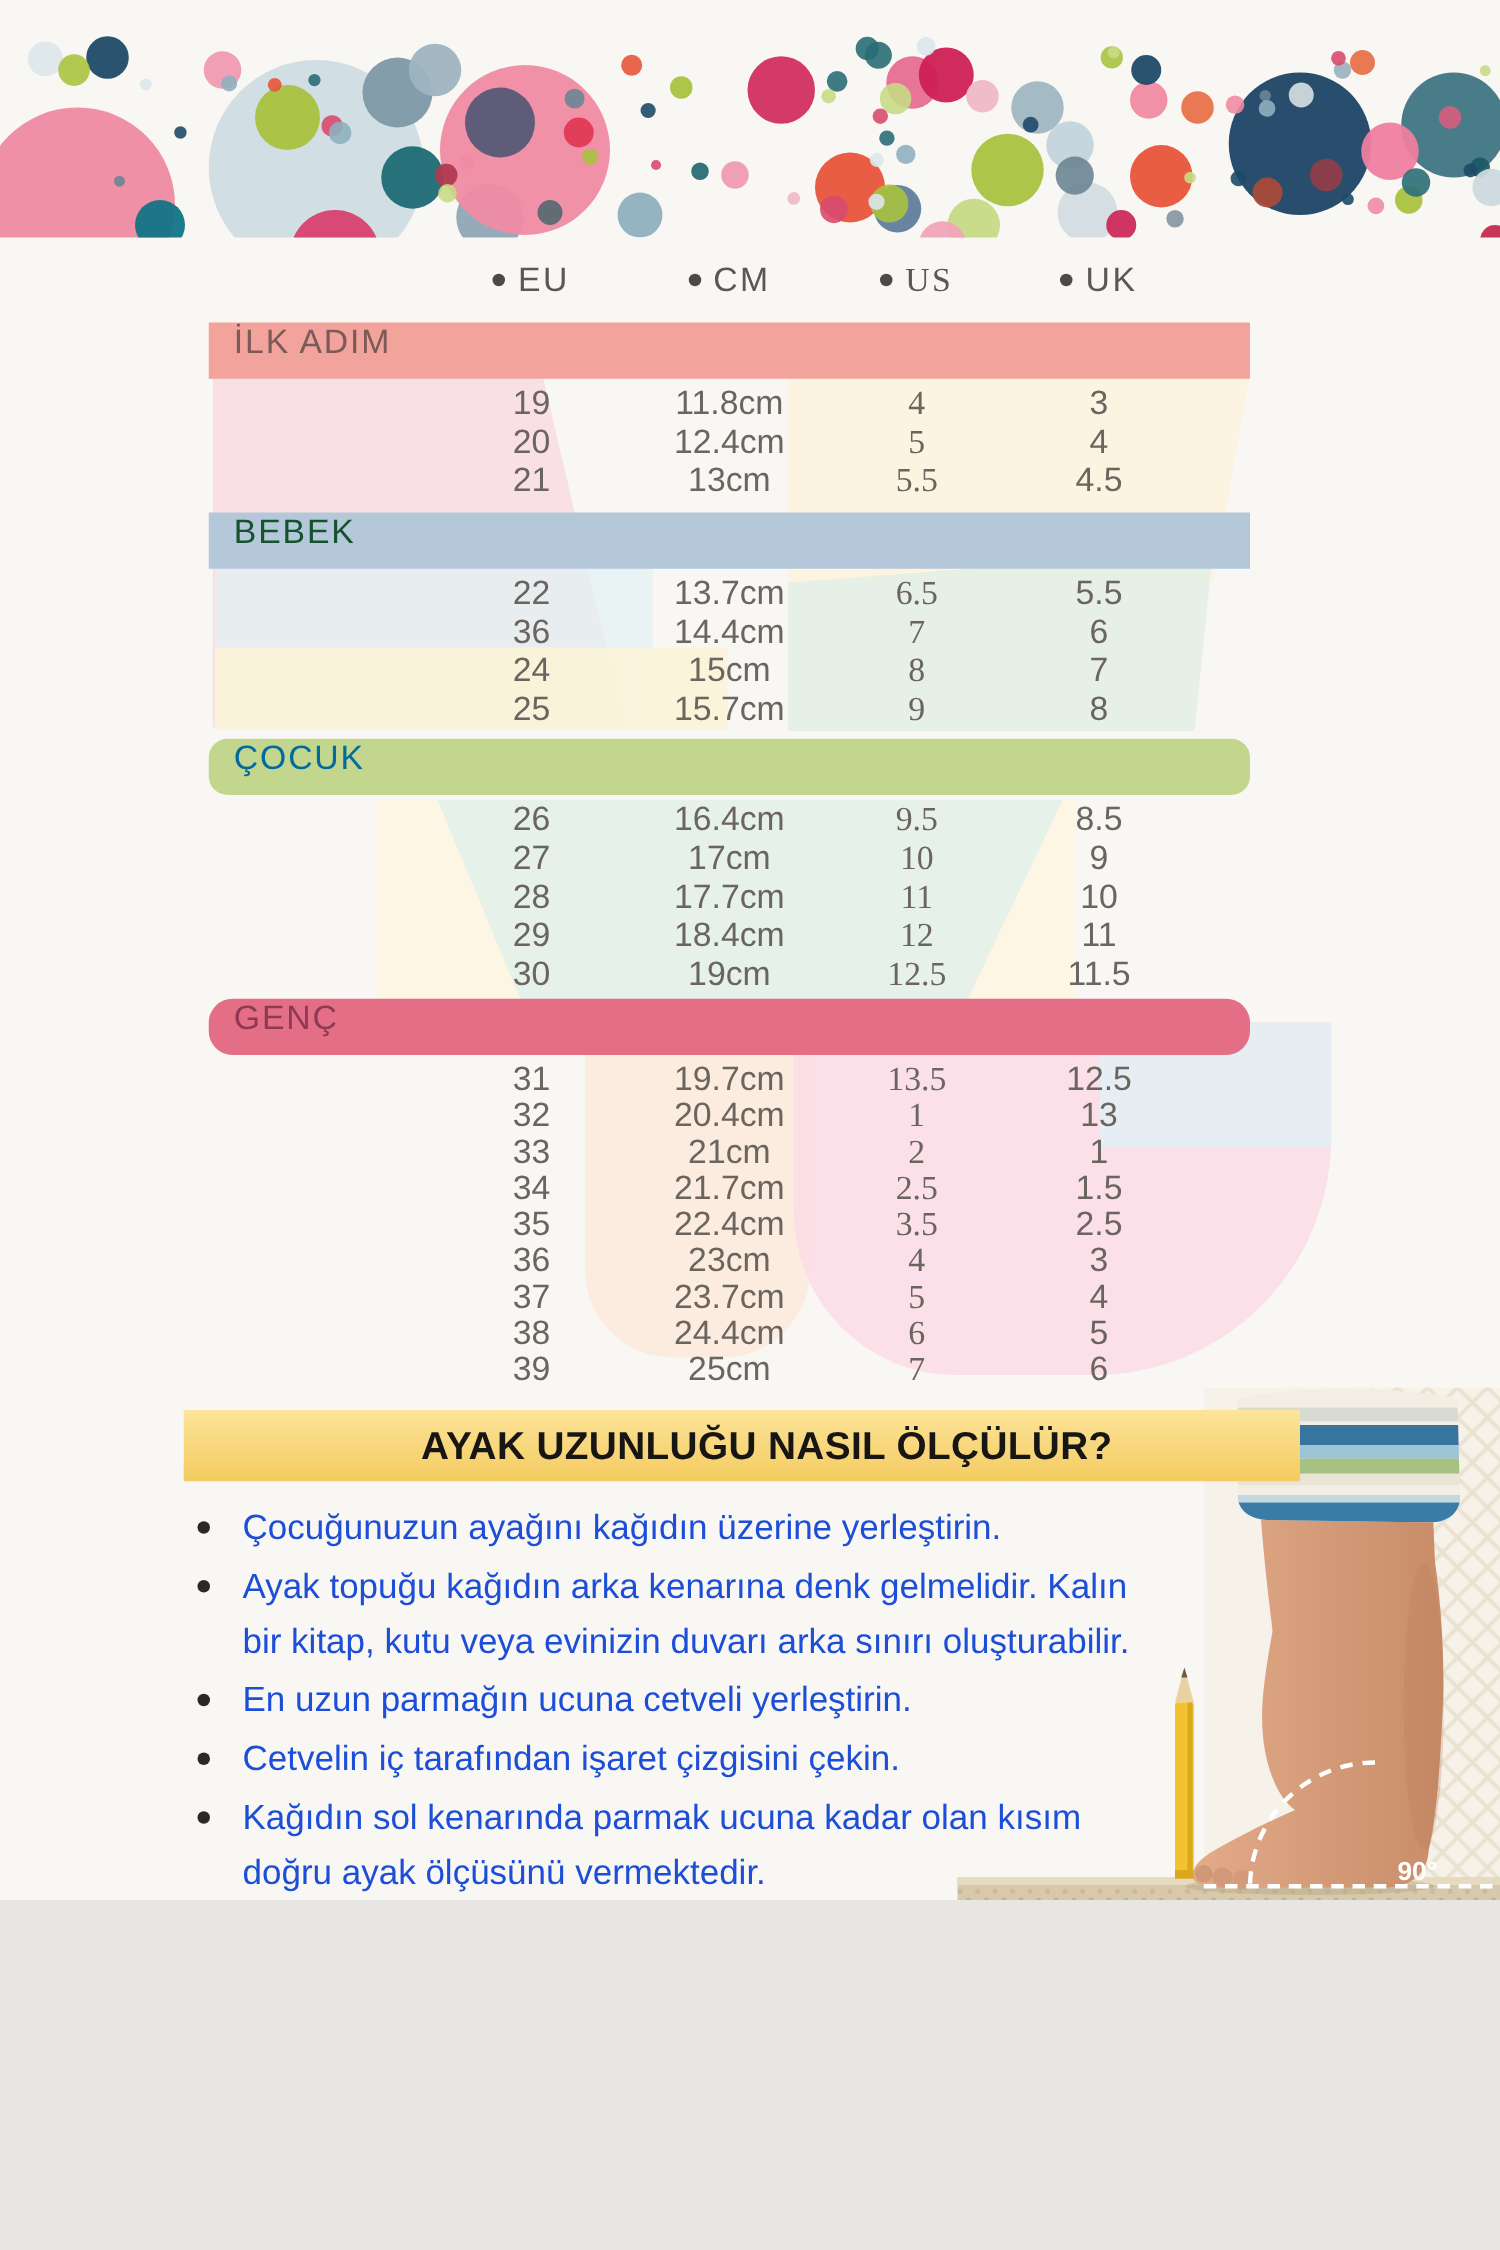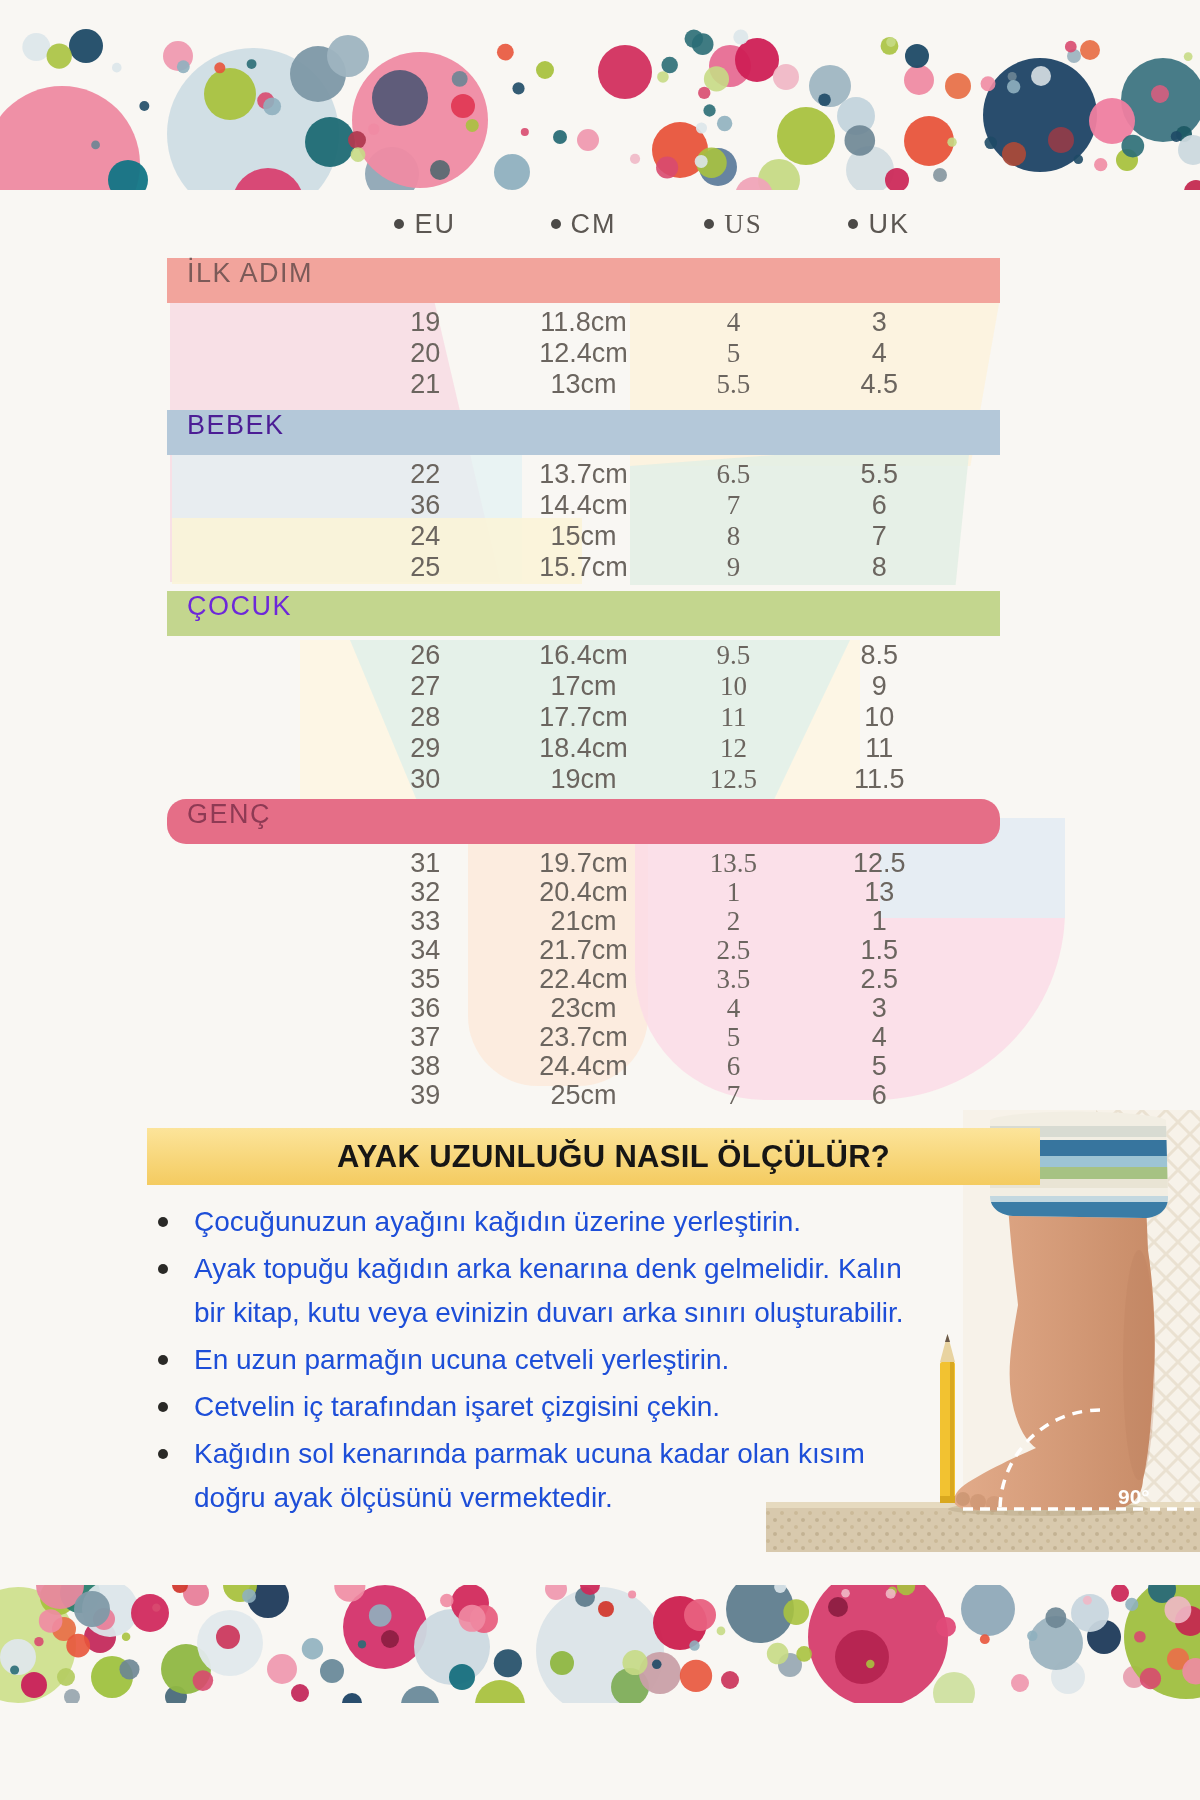--- a/index.html
+++ b/index.html
@@ -1,17 +1,17 @@
 <!DOCTYPE html>
 <html><head>
 <meta charset="utf-8">
 <style>
   html,body{margin:0;padding:0;background:#e8e6e2;}
   .page{
-    position:relative;width:1200px;height:1800px;margin:0 auto;
+    position:relative;width:1200px;height:1520px;margin:0 auto;
     background:#f9f7f3;overflow:hidden;
     font-family:"Liberation Sans", sans-serif;
   }
   
   .confetti{position:absolute;left:0;width:1200px;display:block;}
   #confetti-top{top:22px;height:168px;}
   #confetti-bottom{top:1585px;height:118px;}
   
   .wm{position:absolute;z-index:0;}
   .wm1{left:170px;top:300px;width:330px;height:282px;background:#f8dae2;opacity:.8;
@@ -324,21 +324,21 @@
           </div>
           <div class="srow">
             <span class="cell c0">21</span>
             <span class="cell c1">13cm</span>
             <span class="cell c2">5.5</span>
             <span class="cell c3">4.5</span>
           </div>
         </div>
       </div>
       <div class="sec1">
-        <div class="band" style="background: rgb(180, 200, 217); color: #4c1d95;">
+        <div class="band" style="background: rgb(180, 200, 217); color: #14532d;">
           <span>BEBEK</span>
         </div>
         <div class="rows">
           <div class="srow">
             <span class="cell c0">22</span>
             <span class="cell c1">13.7cm</span>
             <span class="cell c2">6.5</span>
             <span class="cell c3">5.5</span>
           </div>
           <div class="srow">
@@ -355,21 +355,21 @@
           </div>
           <div class="srow">
             <span class="cell c0">25</span>
             <span class="cell c1">15.7cm</span>
             <span class="cell c2">9</span>
             <span class="cell c3">8</span>
           </div>
         </div>
       </div>
       <div class="sec2">
-        <div class="band" style="background: rgb(195, 214, 142); color: #6d28d9;">
+        <div class="band" style="background: rgb(195, 214, 142); color: #0369a1; border-radius: 15px;">
           <span>ÇOCUK</span>
         </div>
         <div class="rows">
           <div class="srow">
             <span class="cell c0">26</span>
             <span class="cell c1">16.4cm</span>
             <span class="cell c2">9.5</span>
             <span class="cell c3">8.5</span>
           </div>
           <div class="srow">

